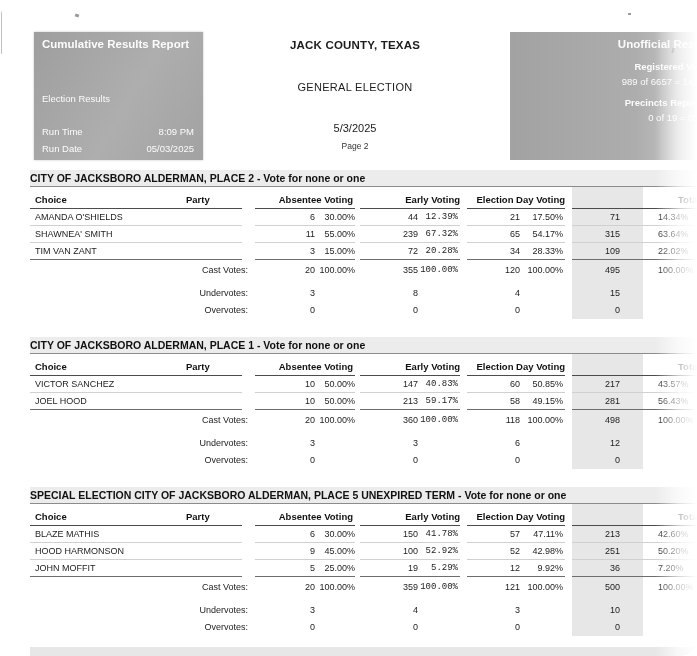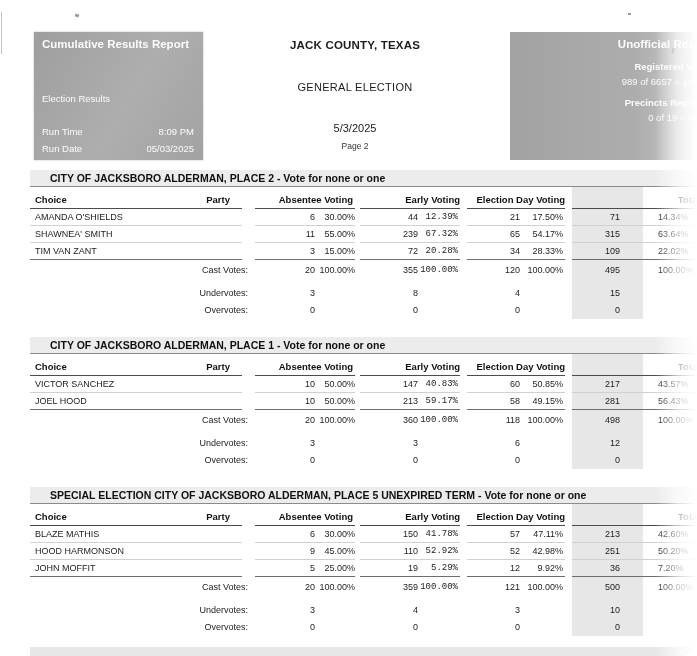--- a/index.html
+++ b/index.html
@@ -32,41 +32,41 @@
   
   .hdr-center{position:absolute;left:225px;top:32px;width:260px;height:128px;text-align:center;}
   .hc{position:absolute;left:0;width:100%;white-space:nowrap;}
   .hc-county{top:7px;font-size:11.5px;font-weight:bold;letter-spacing:.2px;}
   .hc-elec{top:49px;font-size:11px;letter-spacing:.3px;}
   .hc-date{top:90px;font-size:11px;}
   .hc-page{top:109px;font-size:8.5px;color:#333;}
   
   .contest{position:absolute;left:30px;width:667px;}
   .bar{height:16px;line-height:16px;background:#ececec;border-bottom:1.5px solid #8b8b8b;
-       font-size:10.5px;font-weight:bold;padding-left:20px;white-space:nowrap;color:#111;}
+       font-size:10.5px;font-weight:bold;padding-left:0;white-space:nowrap;color:#111;}
   .tbl{position:relative;}
   .band{position:absolute;left:542px;width:71px;top:0;bottom:0;background:#e7e7e7;}
   .trow{position:relative;height:17px;line-height:17px;font-size:9px;}
   .r-head{height:22px;line-height:26px;font-size:9.5px;font-weight:bold;color:#111;}
   .r-cast{height:19px;line-height:20px;}
   .gap{height:6px;}
   .cell{position:absolute;white-space:nowrap;}
   .c-name{left:5px;}
   .c-party{left:122px;width:90px;text-align:right;}
   .c-label{left:58px;width:160px;text-align:right;}
   .c-v1{left:225px;width:60px;text-align:right;}
   .c-p1{left:267px;width:58px;text-align:right;}
   .c-v2{left:328px;width:60px;text-align:right;}
   .c-p2{left:370px;width:58px;text-align:right;font-family:Liberation Mono, monospace;}
   .c-v3{left:430px;width:60px;text-align:right;}
   .c-p3{left:475px;width:58px;text-align:right;}
   .c-v4{left:530px;width:60px;text-align:right;}
   .c-p4{left:628px;width:70px;text-align:left;}
   .h-choice{left:5px;}
-  .h-party{left:140px;width:60px;text-align:right;}
+  .h-party{left:156px;width:60px;text-align:left;}
   .h-abs{left:223px;width:100px;text-align:right;}
   .h-ev{left:330px;width:100px;text-align:right;}
   .h-ed{left:395px;width:140px;text-align:right;}
   .h-tot{left:648px;}
   .seg{position:absolute;bottom:0;height:0;border-bottom:1px solid #d0d0d0;}
   .s-np{left:0;width:212px;} .s-abs{left:225px;width:100px;} .s-ev{left:330px;width:100px;}
   .s-ed{left:437px;width:98px;} .s-tot{left:542px;width:125px;}
   .r-head .seg{border-bottom:1.3px solid #4c4c4c;}
   .r-last .seg{border-bottom:1px solid #6d6d6d;}
   
@@ -318,21 +318,21 @@
             <i class="seg s-abs"></i>
             <i class="seg s-ev"></i>
             <i class="seg s-ed"></i>
             <i class="seg s-tot"></i>
           </div>
           <div class="trow r-cand">
             <span class="cell c-name">HOOD HARMONSON</span>
             <span class="cell c-party"></span>
             <span class="cell c-v1">9</span>
             <span class="cell c-p1">45.00%</span>
-            <span class="cell c-v2">110</span>
+            <span class="cell c-v2">100</span>
             <span class="cell c-p2">52.92%</span>
             <span class="cell c-v3">52</span>
             <span class="cell c-p3">42.98%</span>
             <span class="cell c-v4">251</span>
             <span class="cell c-p4">50.20%</span>
             <i class="seg s-np"></i>
             <i class="seg s-abs"></i>
             <i class="seg s-ev"></i>
             <i class="seg s-ed"></i>
             <i class="seg s-tot"></i>

